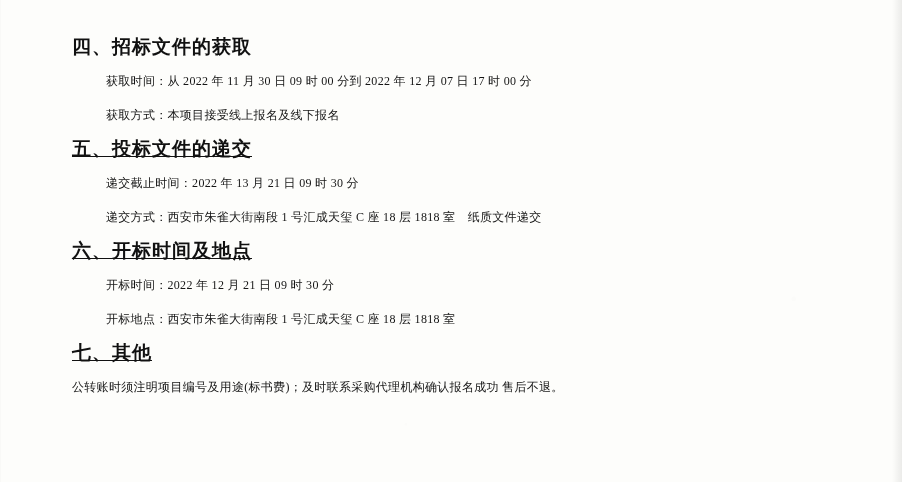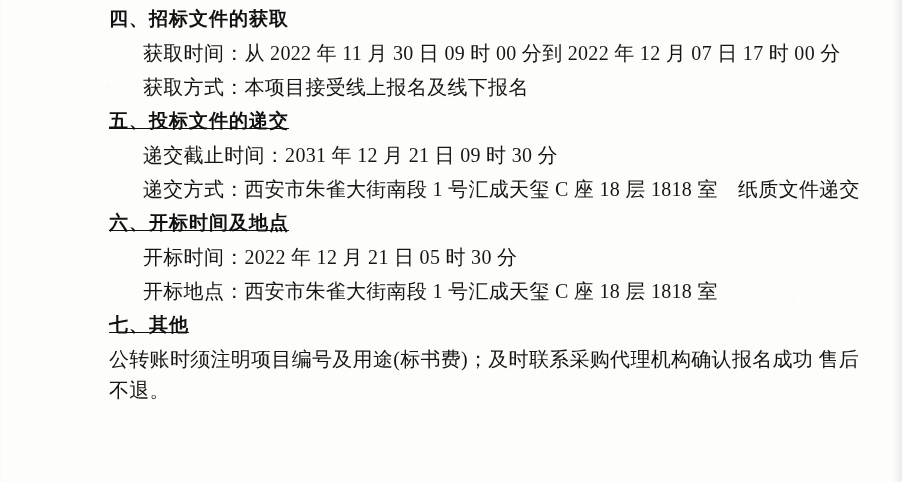--- a/index.html
+++ b/index.html
@@ -31,38 +31,39 @@
   .right-edge {
     position: absolute;
     top: 0;
     right: 0;
     width: 10px;
     height: 482px;
     background: linear-gradient(90deg, rgba(0,0,0,0.0), rgba(0,0,0,0.07));
   }
   .doc {
     position: relative;
-    padding: 4px 34px 0 109px;
+    padding: 4px 34px 0 72px;
     box-sizing: border-box;
     width: 902px;
+    margin-top: 28px;
   }
   .section-title {
     font-size: 19px;
     font-weight: bold;
     letter-spacing: 1px;
     margin: 0 0 4px 0;
     line-height: 30px;
     color: #111;
   }
   .section-title.tight {
     margin-top: 2px;
     text-decoration: underline;
   }
   .para {
-    font-size: 20px;
+    font-size: 12px;
     line-height: 31px;
     margin: 0 0 3px 0;
     color: #151515;
     letter-spacing: .3px;
   }
   .indent1 {
     padding-left: 34px;
   }
   .indent0 {
     padding-left: 0px;
@@ -80,27 +81,27 @@
 <div class="doc">
 
   <div class="sec">
     <div class="section-title">四、招标文件的获取</div>
     <div class="para indent1">获取时间：从 2022 年 11 月 30 日 09 时 00 分到 2022 年 12 月 07 日 17 时 00 分</div>
     <div class="para indent1">获取方式：本项目接受线上报名及线下报名</div>
   </div>
 
   <div class="sec">
     <div class="section-title tight">五、投标文件的递交</div>
-    <div class="para indent1">递交截止时间：2031 年 12 月 21 日 09 时 30 分</div>
+    <div class="para indent1">递交截止时间：2022 年 13 月 21 日 09 时 30 分</div>
     <div class="para indent1">递交方式：西安市朱雀大街南段 1 号汇成天玺 C 座 18 层 1818 室　纸质文件递交</div>
   </div>
 
   <div class="sec">
     <div class="section-title tight">六、开标时间及地点</div>
-    <div class="para indent1">开标时间：2022 年 12 月 21 日 05 时 30 分</div>
+    <div class="para indent1">开标时间：2022 年 12 月 21 日 09 时 30 分</div>
     <div class="para indent1">开标地点：西安市朱雀大街南段 1 号汇成天玺 C 座 18 层 1818 室</div>
   </div>
 
   <div class="sec">
     <div class="section-title tight">七、其他</div>
     <div class="para indent0">公转账时须注明项目编号及用途(标书费)；及时联系采购代理机构确认报名成功 售后不退。</div>
   </div>
 
 </div>
 

